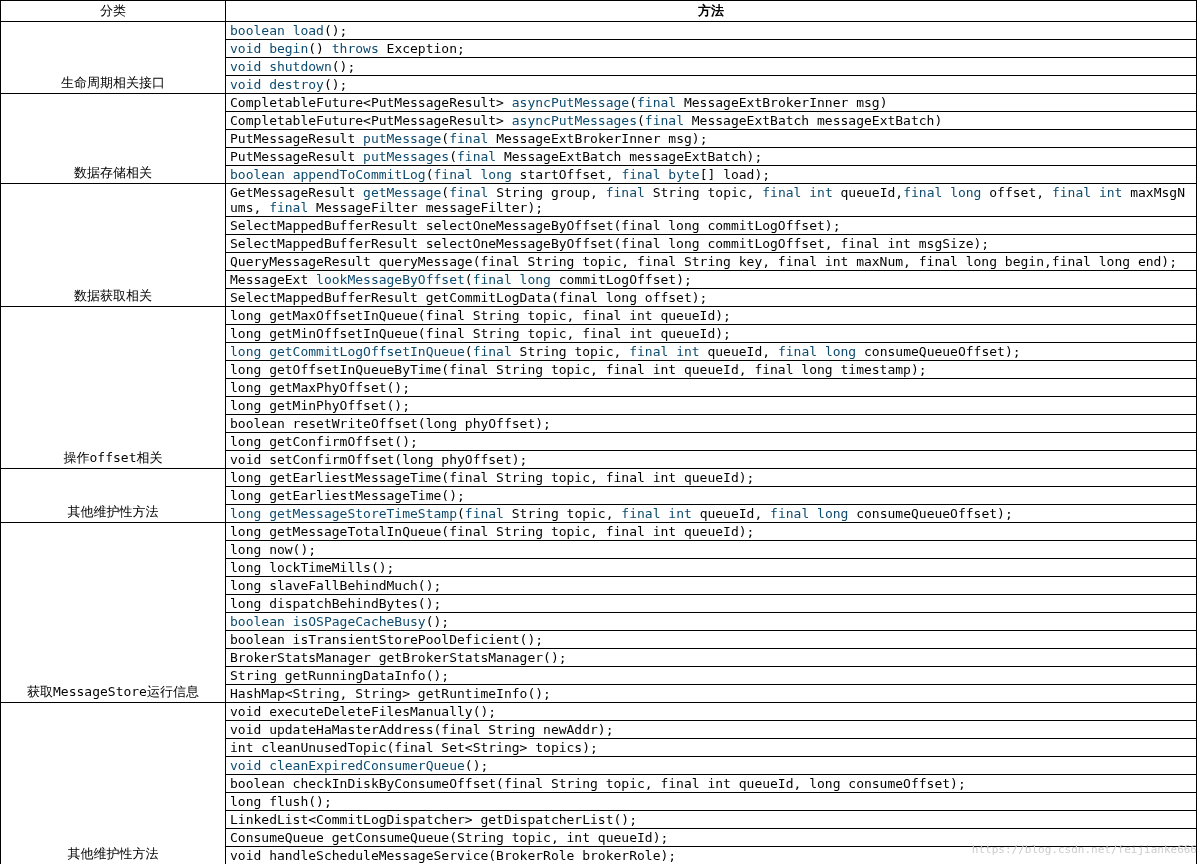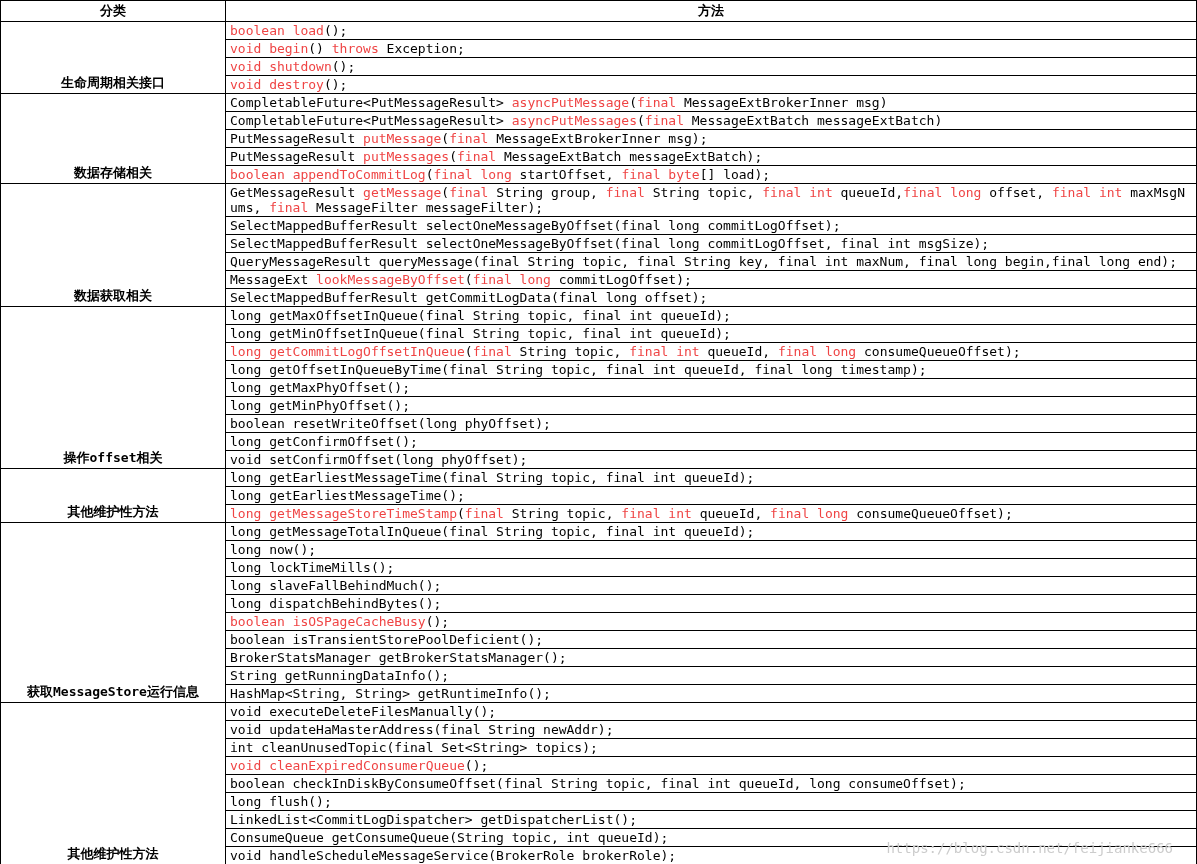--- a/index.html
+++ b/index.html
@@ -1,22 +1,22 @@
 <!DOCTYPE html>
 <html><head>
 <meta charset="utf-8">
 <style>
 body{margin:0;padding:0;font-family:"Microsoft YaHei",SimSun,monospace;font-size:13px;background:#fff;color:#000}
 table{border-collapse:collapse;width:100%;table-layout:fixed}
 td,th{border:1px solid #000;padding:1px 4px;text-align:left;vertical-align:top;font-weight:normal}
 th{vertical-align:middle;text-align:center;font-weight:bold}
-.cat{width:216px;text-align:center;font-weight:bold;vertical-align:bottom}
+.cat{width:216px;text-align:center;font-weight:normal;vertical-align:bottom}
 .method{font-family:Consolas,Monaco,monospace;white-space:pre-wrap;word-break:break-all}
-.kw{color:#ef4444}
-.watermark{position:fixed;bottom:8px;right:24px;color:#ccc;font-size:14px;pointer-events:none}
+.kw{color:#0c4a6e}
+.watermark{position:fixed;bottom:8px;right:0;color:#ccc;font-size:11px;pointer-events:none}
 </style>
 </head>
 <body>
 
 <table>
 <thead>
 <tr>
 <th class="cat">分类</th>
 <th style="text-align:center">方法</th>
 </tr>

